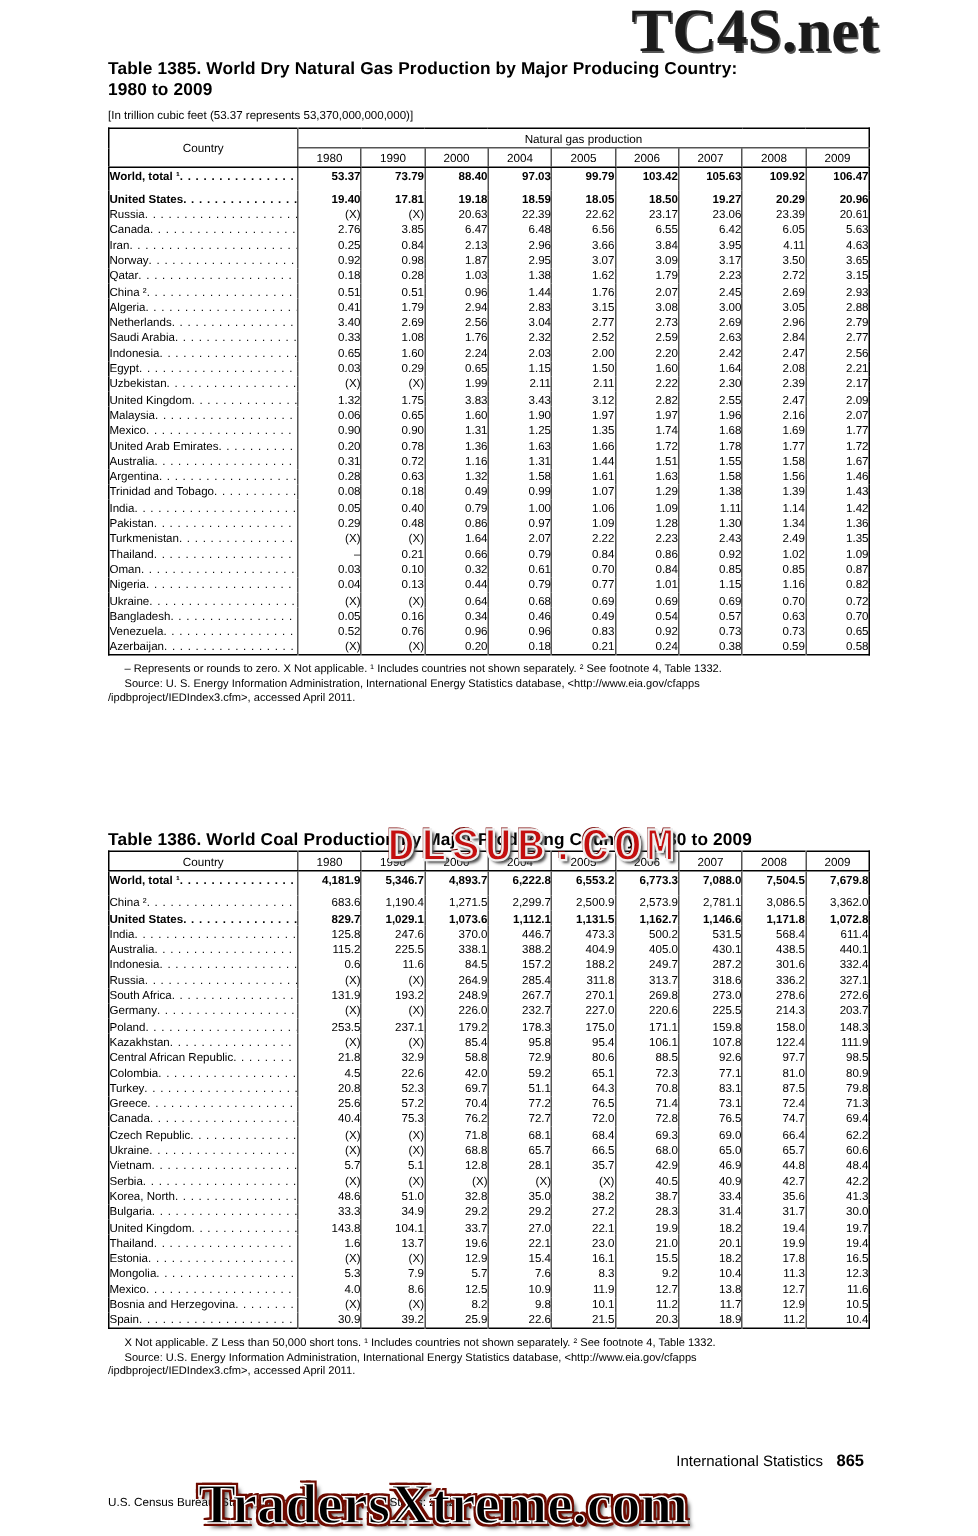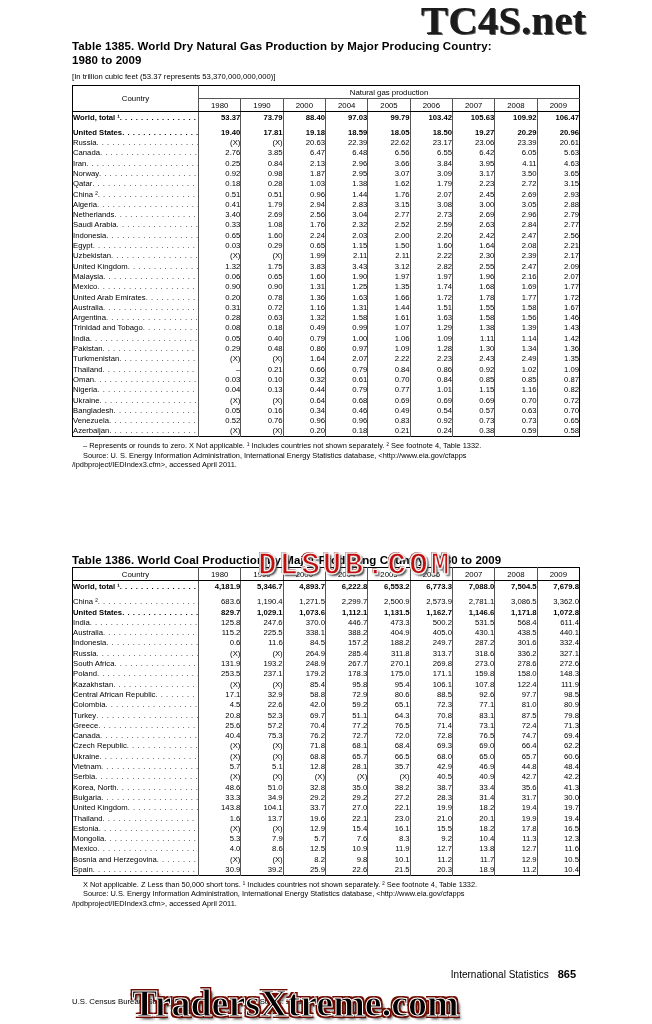--- a/index.html
+++ b/index.html
@@ -832,20 +832,37 @@
             <td class="num">267.7</td>
             <td class="num">270.1</td>
             <td class="num">269.8</td>
             <td class="num">273.0</td>
             <td class="num">278.6</td>
             <td class="num">272.6</td>
           </tr>
           <tr>
             <td class="cc">
               <div class="ccw">
+                <span class="nm">Germany</span>
+                <span class="dots"></span>
+              </div>
+            </td>
+            <td class="num">(X)</td>
+            <td class="num">(X)</td>
+            <td class="num">226.0</td>
+            <td class="num">232.7</td>
+            <td class="num">227.0</td>
+            <td class="num">220.6</td>
+            <td class="num">225.5</td>
+            <td class="num">214.3</td>
+            <td class="num">203.7</td>
+          </tr>
+          <tr>
+            <td class="cc">
+              <div class="ccw">
                 <span class="nm">Poland</span>
                 <span class="dots"></span>
               </div>
             </td>
             <td class="num">253.5</td>
             <td class="num">237.1</td>
             <td class="num">179.2</td>
             <td class="num">178.3</td>
             <td class="num">175.0</td>
             <td class="num">171.1</td>
@@ -870,21 +887,21 @@
             <td class="num">122.4</td>
             <td class="num">111.9</td>
           </tr>
           <tr>
             <td class="cc">
               <div class="ccw">
                 <span class="nm">Central African Republic</span>
                 <span class="dots"></span>
               </div>
             </td>
-            <td class="num">17.1</td>
+            <td class="num">21.8</td>
             <td class="num">32.9</td>
             <td class="num">58.8</td>
             <td class="num">72.9</td>
             <td class="num">80.6</td>
             <td class="num">88.5</td>
             <td class="num">92.6</td>
             <td class="num">97.7</td>
             <td class="num">98.5</td>
           </tr>
           <tr>

